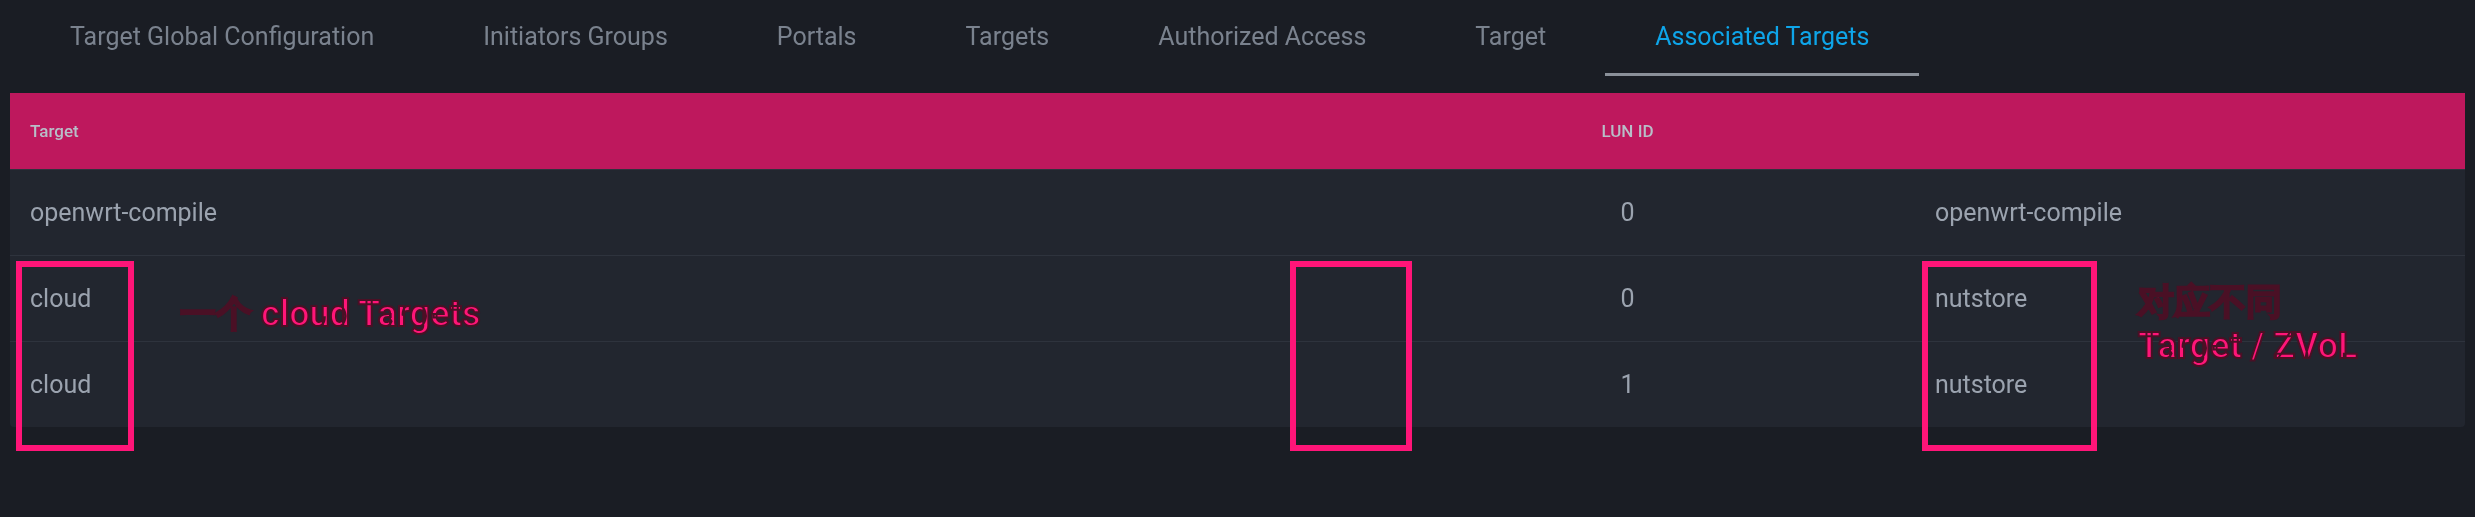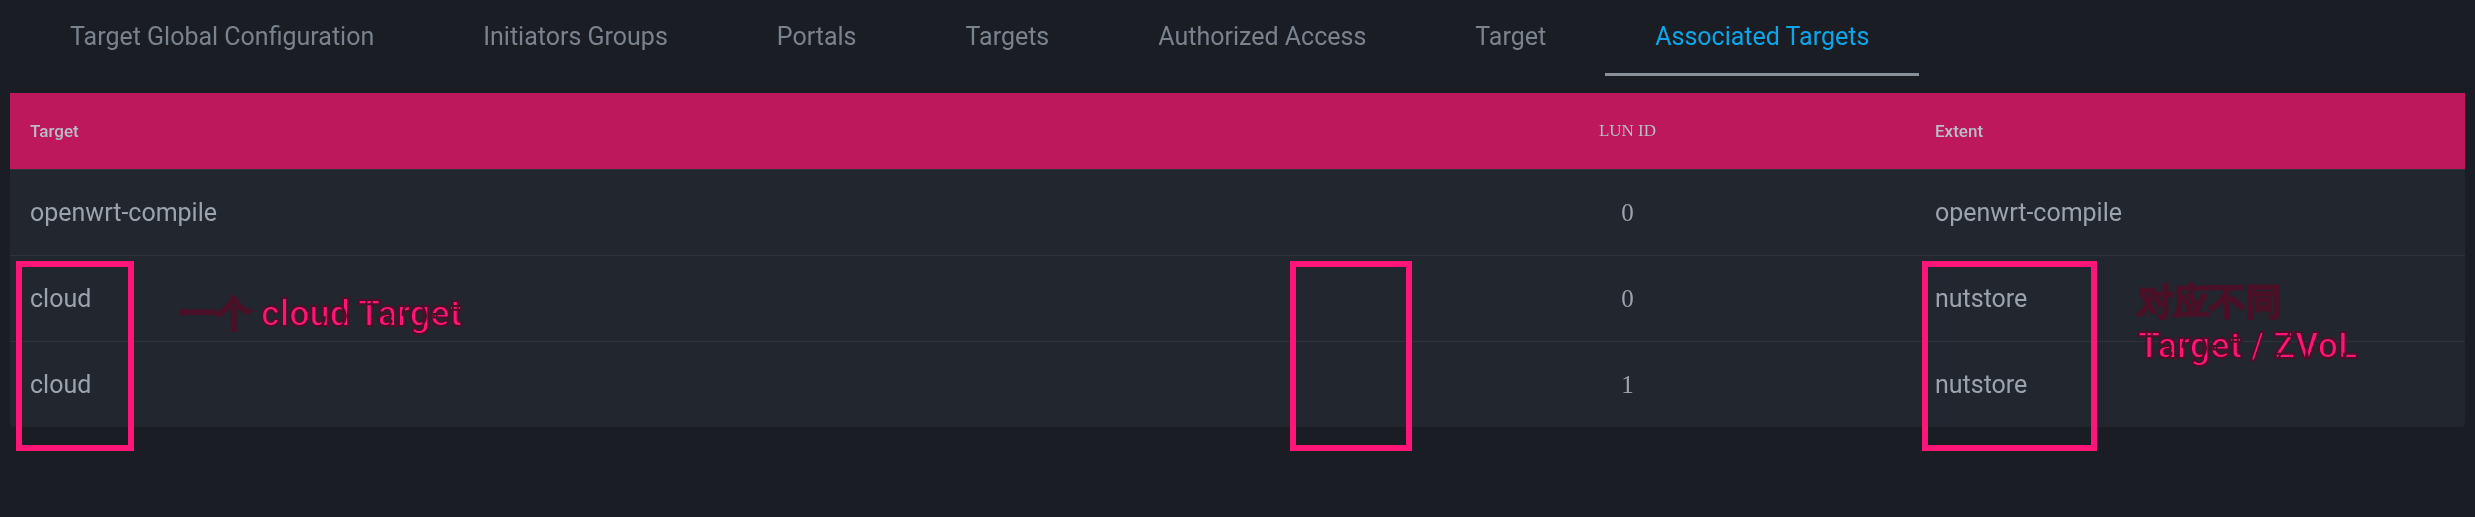--- a/index.html
+++ b/index.html
@@ -51,21 +51,21 @@
     .table-row {
       display: flex;
       padding: 28px 20px;
       border-top: 1px solid #2e333d;
       font-size: 25px;
       color: #9ba3af;
       align-items: center;
       position: relative;
     }
     .col-target { width: 1290px; }
-    .col-lunid { width: 615px; text-align: center; font-family: Liberation Serif, serif; }
+    .col-lunid { width: 615px; text-align: center; }
     .col-extent { flex: 1; }
     .hl-box {
       position: absolute;
       border: 6px solid #ff1578;
       pointer-events: none;
     }
     .annotation {
       position: absolute;
       font-size: 36px;
       font-weight: 700;
@@ -87,21 +87,20 @@
   <div class="tab">Authorized Access</div>
   <div class="tab">Target</div>
   <div class="tab active">Associated Targets</div>
 </div>
 
 <div class="content">
   <div class="table">
     <div class="table-header">
       <div class="col-target">Target</div>
       <div class="col-lunid">LUN ID</div>
-      <div class="col-extent">Extent</div>
     </div>
     <div class="table-row">
       <div class="col-target">openwrt-compile</div>
       <div class="col-lunid">0</div>
       <div class="col-extent">openwrt-compile</div>
     </div>
     <div class="table-row">
       <div class="col-target">cloud</div>
       <div class="col-lunid">0</div>
       <div class="col-extent">nutstore</div>
@@ -109,17 +108,17 @@
     <div class="table-row">
       <div class="col-target">cloud</div>
       <div class="col-lunid">1</div>
       <div class="col-extent">nutstore</div>
     </div>
 
     <div class="hl-box" style="left:6px; top:168px; width:118px; height:190px;"></div>
     <div class="hl-box" style="left:1280px; top:168px; width:122px; height:190px;"></div>
     <div class="hl-box" style="left:1912px; top:168px; width:175px; height:190px;"></div>
 
-    <div class="annotation" style="left:170px; top:200px;">一个 cloud Target</div>
+    <div class="annotation" style="left:170px; top:200px;">一个 cloud Targets</div>
     <div class="annotation" style="left:2128px; top:188px;">对应不同</div>
     <div class="annotation" style="left:2128px; top:232px;">Target / ZVoL</div>
   </div>
 </div>
 
 </body></html>

